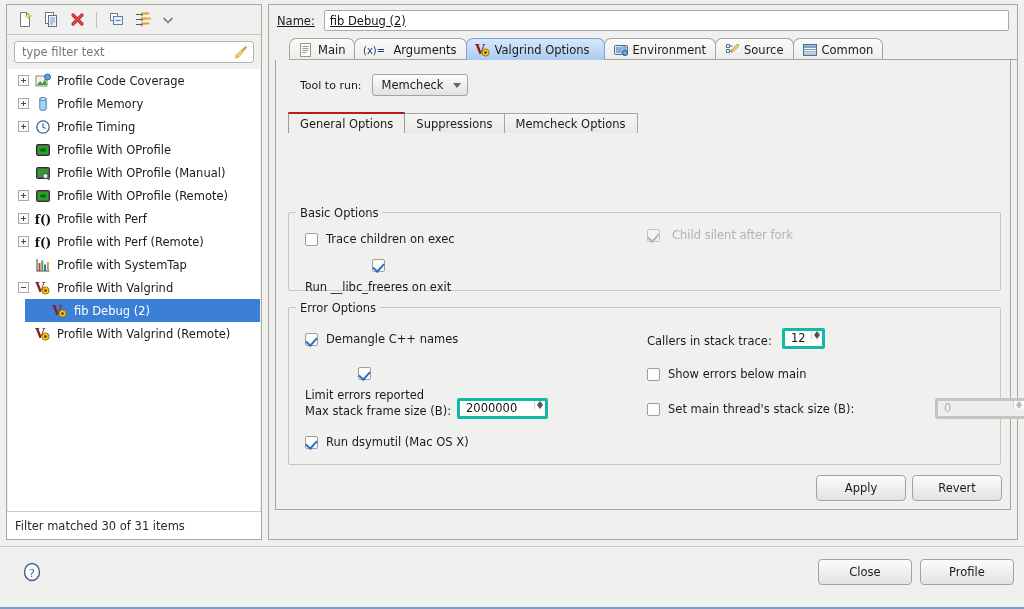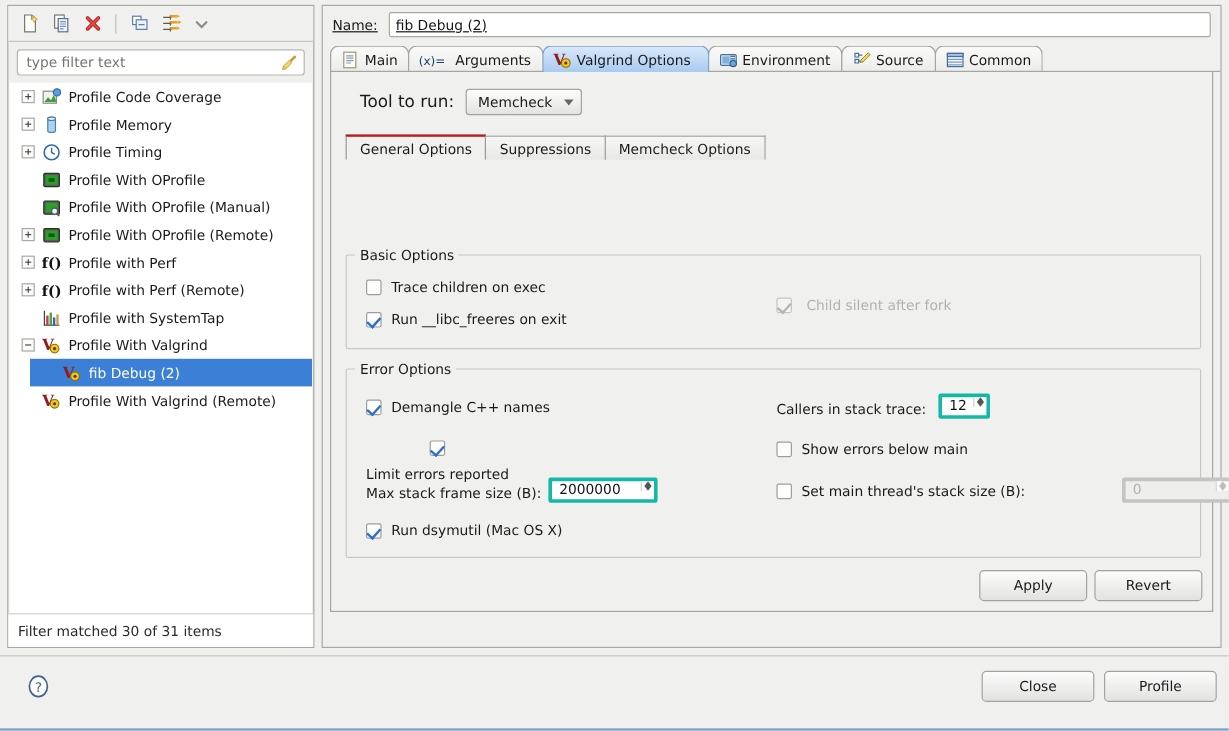--- a/index.html
+++ b/index.html
@@ -90,21 +90,21 @@
   .name-label { font-size: 11.5px; margin-right: 9px; }
   .name-input {
     flex: 1; height: 21px; background: #ffffff;
     border: 1px solid #a9a9a5; border-radius: 2px;
     font-family: inherit; font-size: 11.5px; color: #141414;
     padding: 0 5px; outline: none;
   }
 
   
   .tabbar {
-    position: relative; margin: 6px 0 0 6px; height: 23px;
+    position: relative; margin: 6px 0 0 20px; height: 23px;
     display: flex; align-items: flex-end;
   }
   .tab {
     height: 22px; display: flex; align-items: center; gap: 4px;
     padding: 0 9px 0 8px;
     border: 1px solid #a5a5a1; border-bottom: none;
     border-radius: 7px 7px 0 0;
     background: linear-gradient(#fafaf9, #ececeb);
     font-size: 11.5px; margin-right: -1px; position: relative;
     cursor: default;
@@ -117,21 +117,21 @@
   .tabs-underline {
     position: absolute; left: 0; right: 0; bottom: 0; height: 1px; background: #a5a5a1;
   }
   .tab-content {
     margin: 0 6px 0 6px; height: 450px;
     border: 1px solid #a5a5a1; border-top: none;
     background: #f0f0ef; position: relative;
   }
 
   .tool-row { display: flex; align-items: center; padding: 14px 0 0 24px; }
-  .tool-label { font-size: 14px; margin-right: 10px; }
+  .tool-label { font-size: 11px; margin-right: 10px; }
   .combo {
     height: 22px; min-width: 92px; display: flex; align-items: center;
     justify-content: space-between; gap: 10px;
     padding: 0 6px 0 9px;
     border: 1px solid #a3a3a0; border-radius: 3px;
     background: linear-gradient(#fcfcfc, #e3e3e1);
     font-size: 11.5px; cursor: default;
   }
   .chev {
     width: 0; height: 0; border-left: 4px solid transparent;
@@ -504,26 +504,26 @@
         </div>
 
       <div class="group" style="left:12px; top:152px; width:713px; height:79px;">
         <span class="group-title">Basic Options</span>
 
         <div class="chk-row" style="left:16px; top:19px;">
           <span class="chk"></span>
           <span class="chk-label">Trace children on exec</span>
         </div>
 
-        <div class="chk-row" style="left:358px; top:34px;gap:12px;">
+        <div class="chk-row" style="left:358px; top:15px;gap:12px;">
           <span class="chk checked dis"></span>
           <span class="chk-label dis">Child silent after fork</span>
         </div>
 
-        <div class="chk-row" style="left:16px; top:46px;">
+        <div class="chk-row" style="left:16px; top:46px;flex-direction:column;">
           <span class="chk checked"></span>
           <span class="chk-label">Run __libc_freeres on exit</span>
         </div>
       </div>
 
       <div class="group" style="left:12px; top:247px; width:713px; height:158px;">
         <span class="group-title">Error Options</span>
 
         <div class="chk-row" style="left:16px; top:24px;">
           <span class="chk checked"></span>

